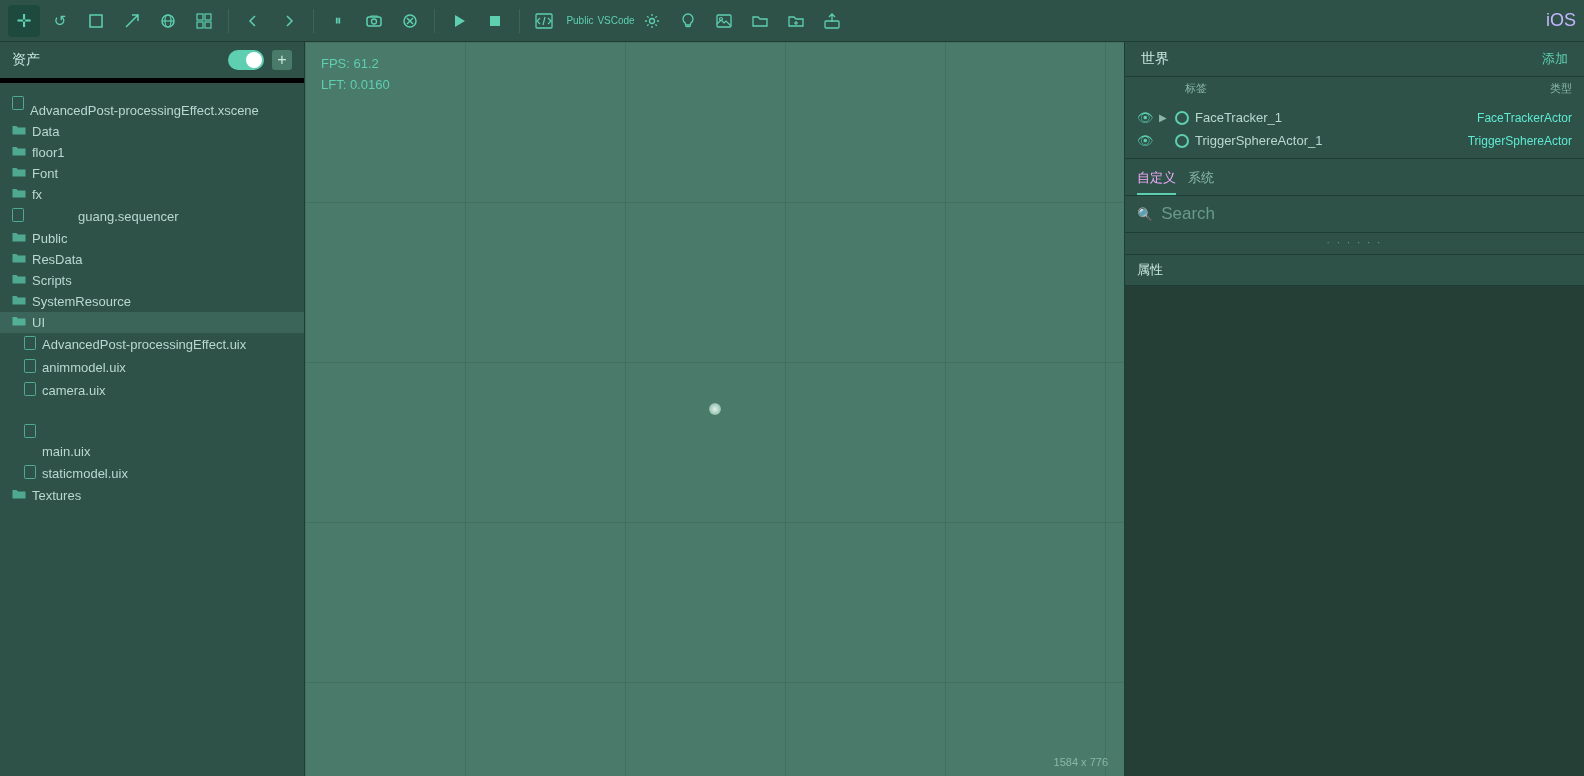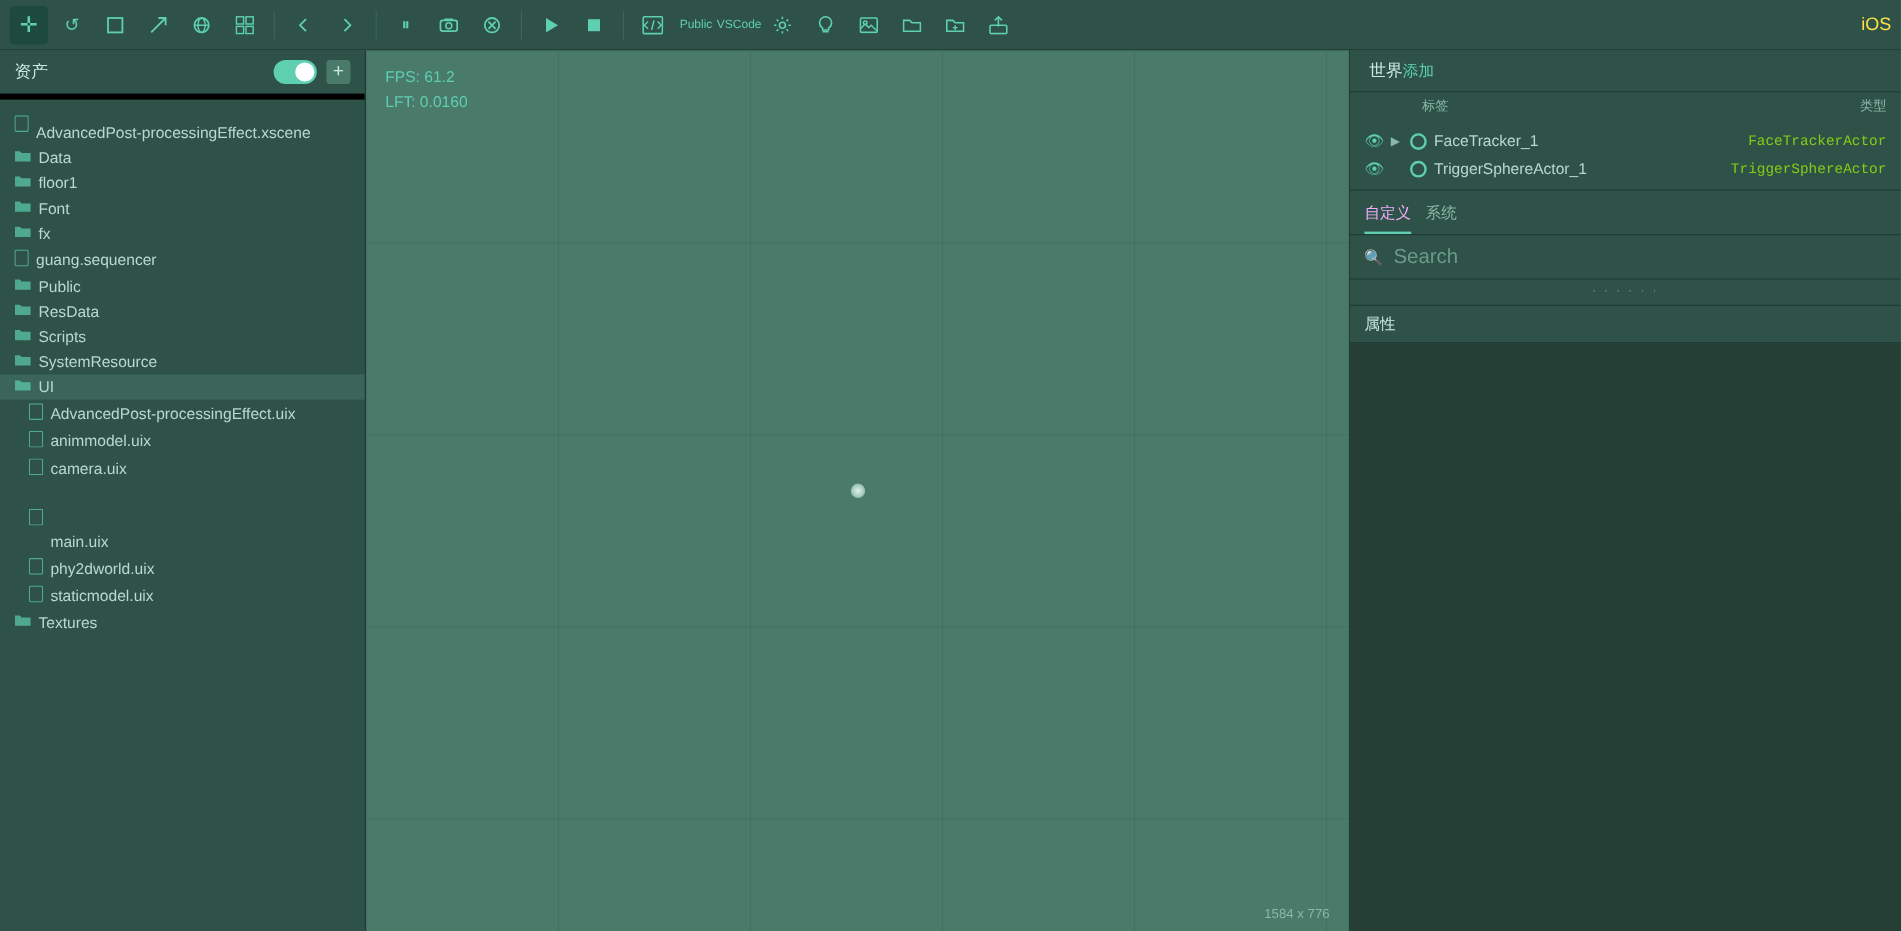--- a/index.html
+++ b/index.html
@@ -37,22 +37,22 @@
     }
     .tool-btn.active { background: #1e4a3e; }
     .tool-separator {
       width: 1px;
       height: 24px;
       background: #3a6558;
       margin: 0 4px;
     }
     .toolbar-spacer { flex: 1; }
     .ios-label {
-      color: #fde047;
-      font-size: 15px;
+      color: #c4b5fd;
+      font-size: 18px;
       margin-left: 4px;
     }
 
     
     #main {
       display: flex;
       height: calc(776px - 42px);
     }
 
     
@@ -177,20 +177,22 @@
       background: #2e5248;
       border-left: 1px solid #1e3d35;
       display: flex;
       flex-direction: column;
     }
     #right-header {
       padding: 8px 16px;
       border-bottom: 1px solid #1e3d35;
       display: flex;
       align-items: center;
+      justify-content: space-between;
+      gap: 36px;
     }
     .right-title {
       color: #c8e8e0;
       font-size: 14px;
       font-weight: 500;
     }
     .right-add-btn {
       color: #5ecfb0;
       font-size: 13px;
       cursor: pointer;
@@ -216,23 +218,22 @@
       border: 2px solid #5ecfb0;
       border-radius: 50%;
       flex-shrink: 0;
     }
     .node-name {
       flex: 1;
       color: #b8d8d0;
       font-size: 13px;
     }
     .node-type {
-      color: #84cc16;
+      color: #5eead4;
       font-size: 12px;
-      font-family: Liberation Mono, monospace;
     }
     .col-headers {
       display: flex;
       padding: 4px 12px;
       padding-left: 60px;
     }
     .col-header-label { color: #8ab8a8; font-size: 11px; flex: 1; }
     .col-header-type { color: #8ab8a8; font-size: 11px; margin-left: 39px; }
 
     
@@ -462,21 +463,21 @@
         <div class="tree-item">
           <span style="font-size: 13px;"><svg width="14" height="12" viewBox="0 0 14 12" fill="none">
               <path d="M0.5 2h4l1.5 1.5H13.5V10.5H0.5z" fill="#5ecfb0" opacity="0.7"></path>
             </svg></span>
           <span style="font-size: 13px;">fx</span>
         </div>
         <div class="tree-item">
           <span style="font-size: 13px;"><svg width="12" height="14" viewBox="0 0 12 14" fill="none">
               <rect x="0.5" y="0.5" width="11" height="13" rx="1" stroke="#5ecfb0" stroke-width="1" opacity="0.7"></rect>
             </svg></span>
-          <span style="font-size: 13px;">guang.sequencer</span>
+          <span style="font-size: 13px; margin-left: 48px;">guang.sequencer</span>
         </div>
         <div class="tree-item">
           <span style="font-size: 13px;"><svg width="14" height="12" viewBox="0 0 14 12" fill="none">
               <path d="M0.5 2h4l1.5 1.5H13.5V10.5H0.5z" fill="#5ecfb0" opacity="0.7"></path>
             </svg></span>
           <span style="font-size: 13px;">Public</span>
         </div>
         <div class="tree-item">
           <span style="font-size: 13px;"><svg width="14" height="12" viewBox="0 0 14 12" fill="none">
               <path d="M0.5 2h4l1.5 1.5H13.5V10.5H0.5z" fill="#5ecfb0" opacity="0.7"></path>
@@ -517,26 +518,20 @@
           <span style="font-size: 13px;"><svg width="12" height="14" viewBox="0 0 12 14" fill="none">
               <rect x="0.5" y="0.5" width="11" height="13" rx="1" stroke="#5ecfb0" stroke-width="1" opacity="0.7"></rect>
             </svg></span>
           <span style="font-size: 13px;">camera.uix</span>
         </div>
         <div class="tree-item indent-1">
           <span style="font-size: 13px;"><svg width="12" height="14" viewBox="0 0 12 14" fill="none">
               <rect x="0.5" y="0.5" width="11" height="13" rx="1" stroke="#5ecfb0" stroke-width="1" opacity="0.7"></rect>
             </svg></span>
           <span style="font-size: 13px; margin-top: 39px;">main.uix</span>
-        </div>
-        <div class="tree-item indent-1">
-          <span style="font-size: 13px;"><svg width="12" height="14" viewBox="0 0 12 14" fill="none">
-              <rect x="0.5" y="0.5" width="11" height="13" rx="1" stroke="#5ecfb0" stroke-width="1" opacity="0.7"></rect>
-            </svg></span>
-          <span style="font-size: 13px;">phy2dworld.uix</span>
         </div>
         <div class="tree-item indent-1">
           <span style="font-size: 13px;"><svg width="12" height="14" viewBox="0 0 12 14" fill="none">
               <rect x="0.5" y="0.5" width="11" height="13" rx="1" stroke="#5ecfb0" stroke-width="1" opacity="0.7"></rect>
             </svg></span>
           <span style="font-size: 13px;">staticmodel.uix</span>
         </div>
         <div class="tree-item">
           <span style="font-size: 13px;"><svg width="14" height="12" viewBox="0 0 14 12" fill="none">
               <path d="M0.5 2h4l1.5 1.5H13.5V10.5H0.5z" fill="#5ecfb0" opacity="0.7"></path>

